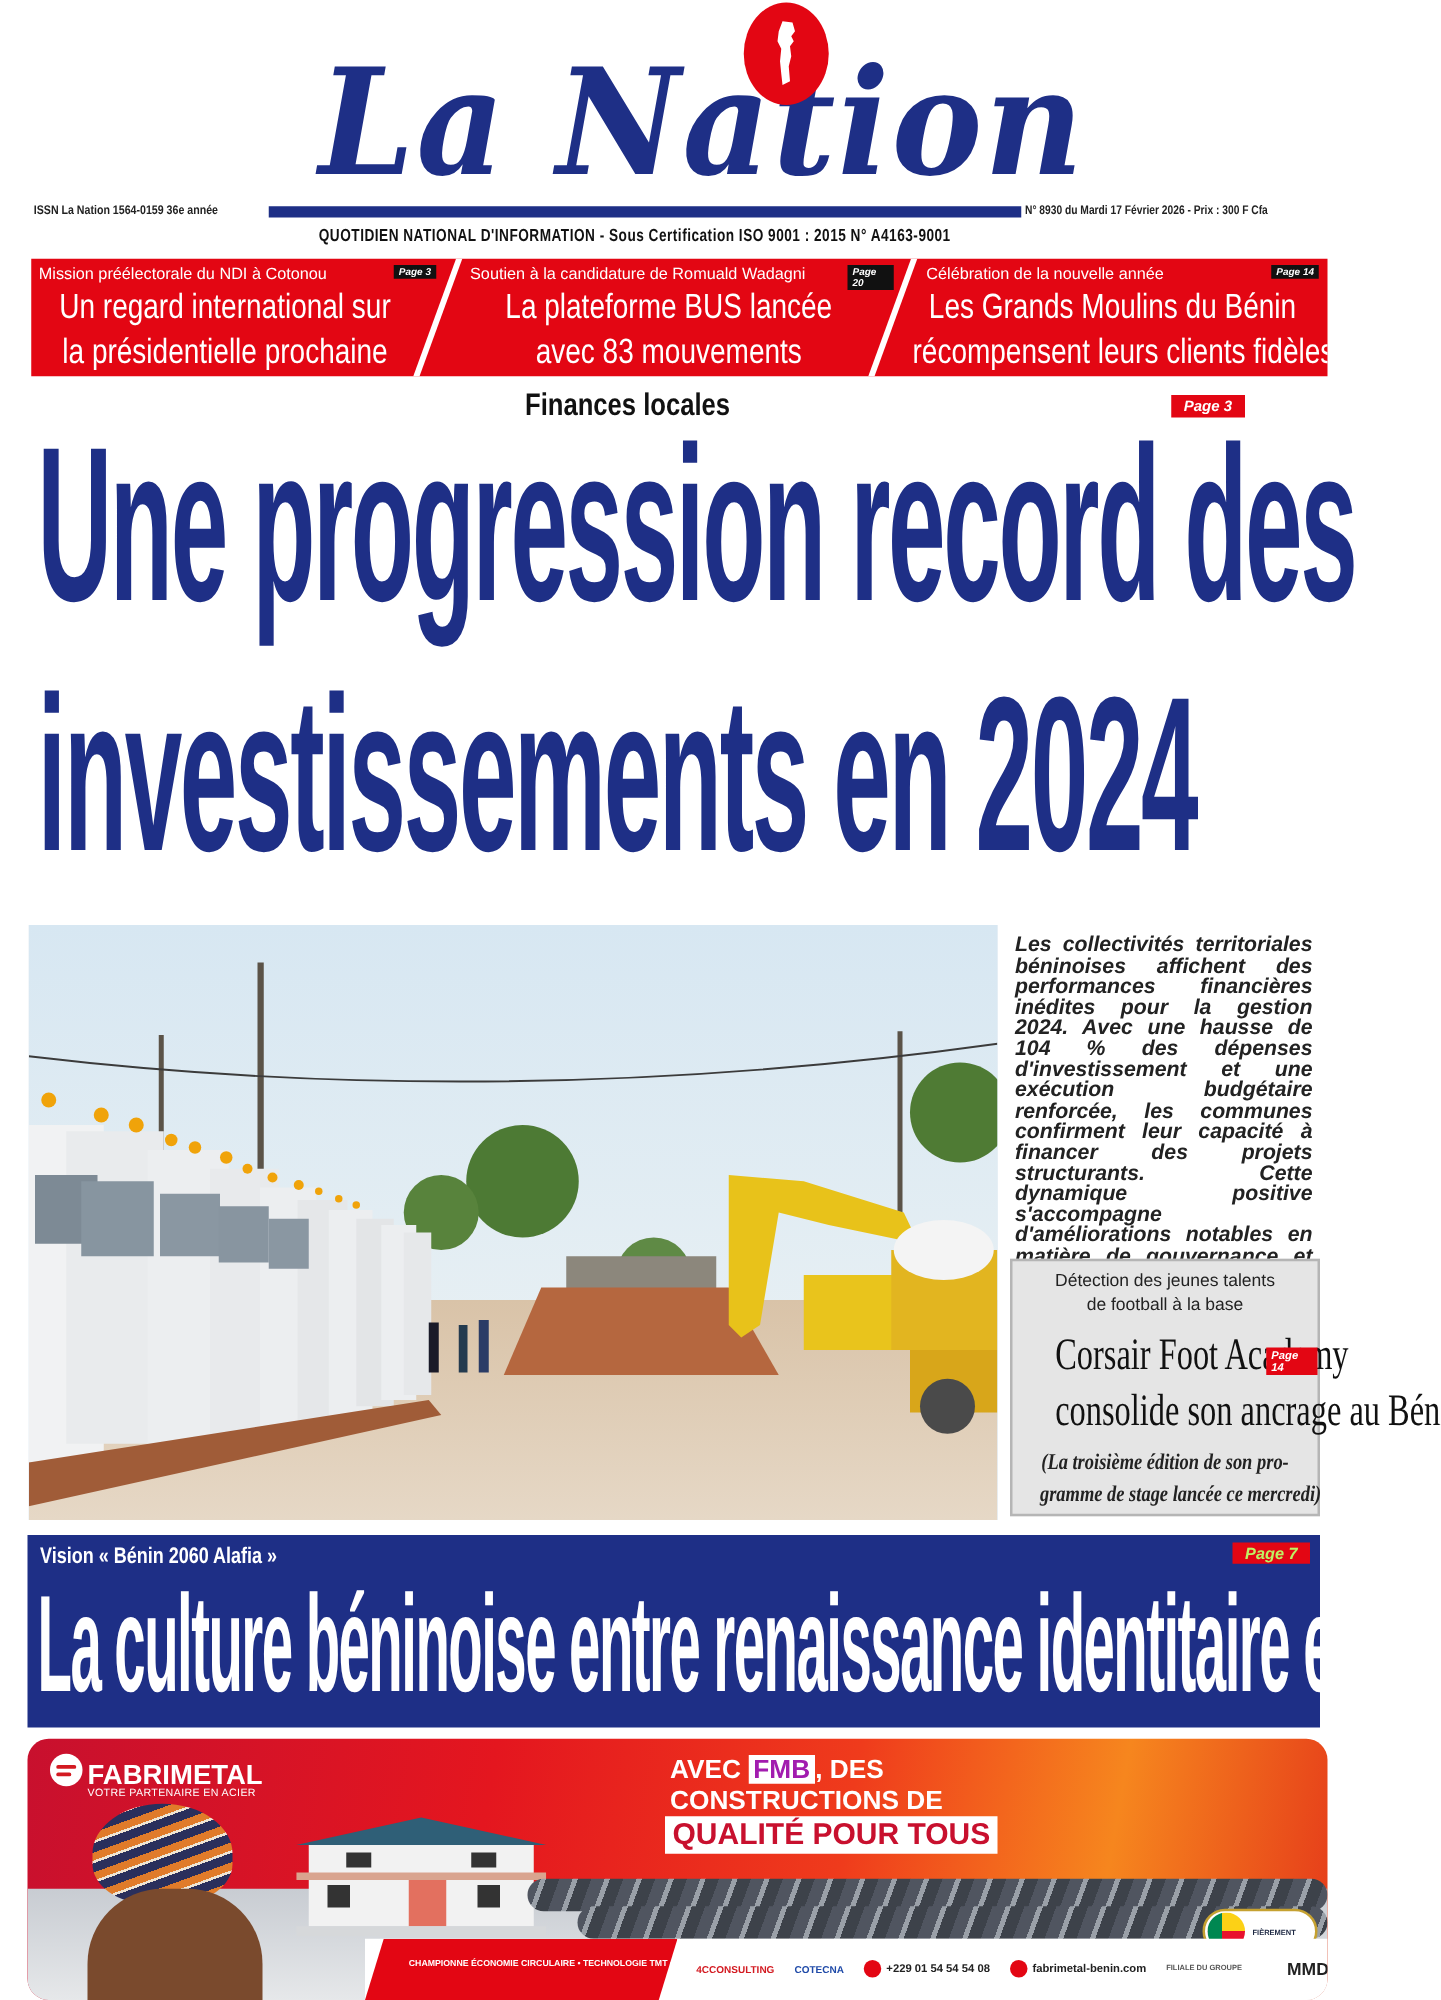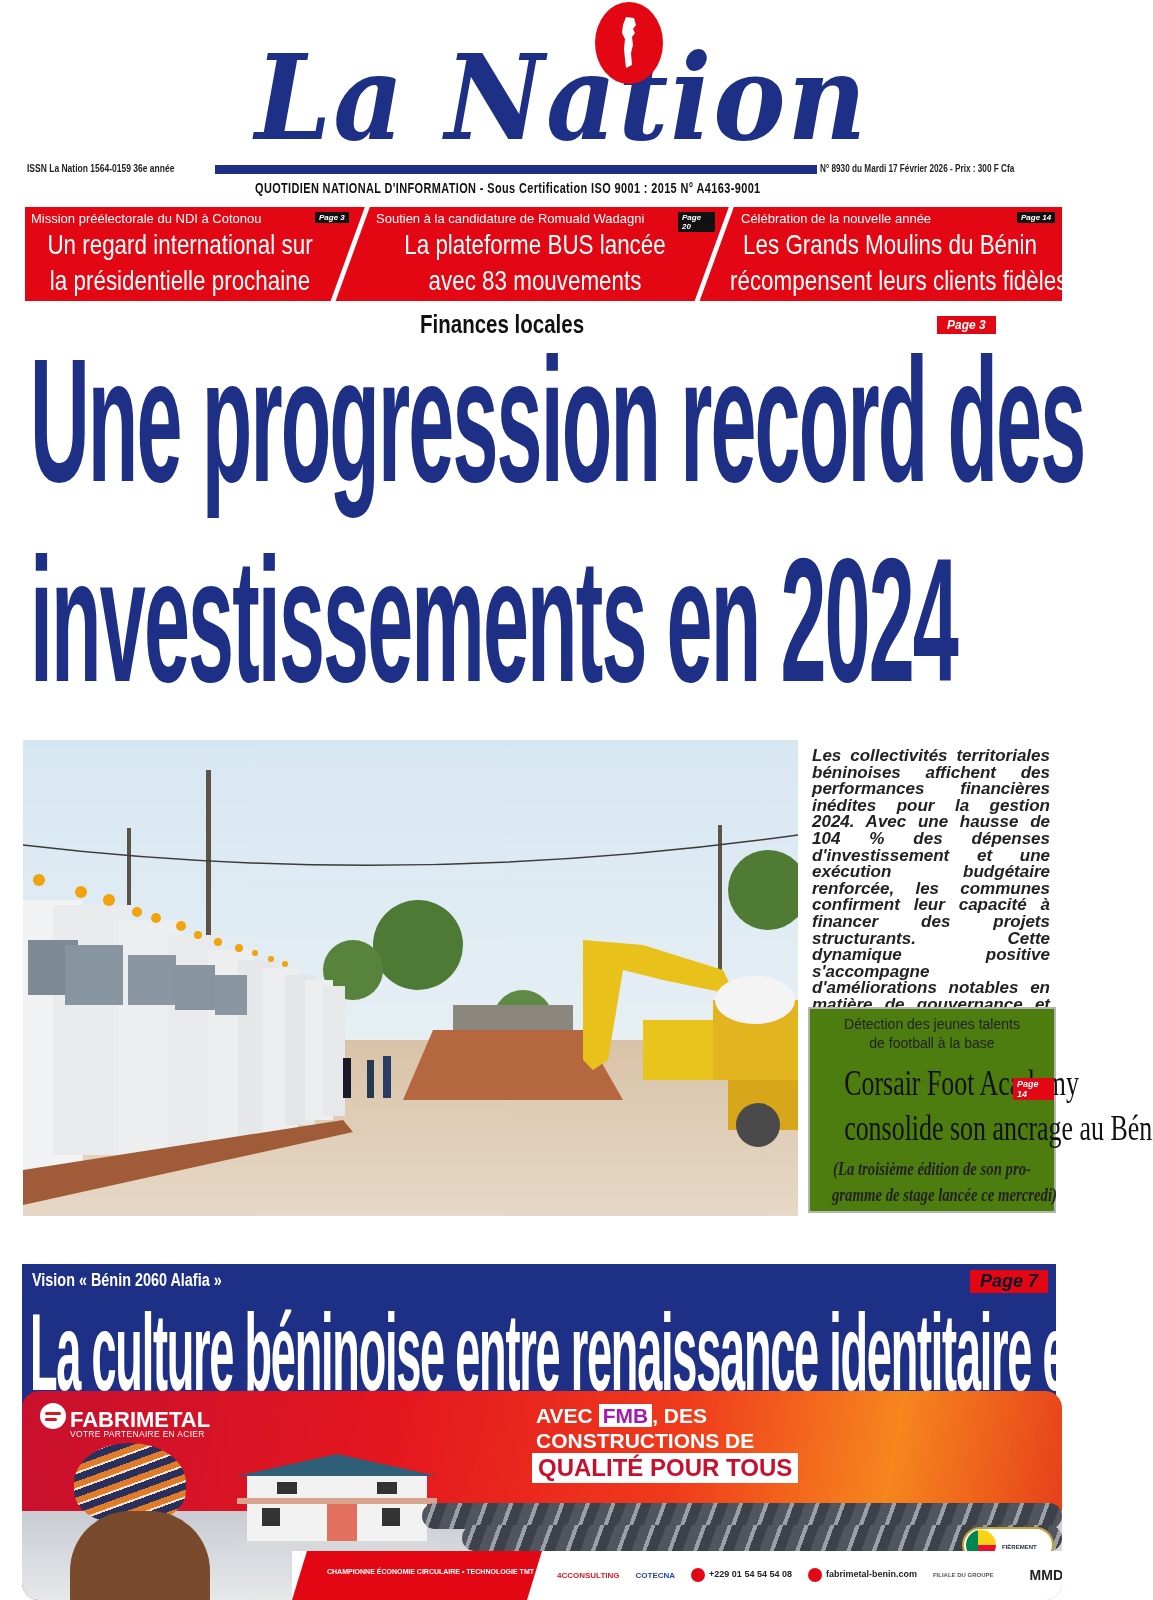--- a/index.html
+++ b/index.html
@@ -56,39 +56,39 @@
   
   .photo { left: 23px; top: 740px; width: 775px; height: 476px; overflow: hidden; background: #cfe0ec; }
 
   
   .lead {
     left: 812px; top: 748px; width: 238px; font-size: 17px; line-height: 16.6px;
     font-weight: bold; font-style: italic; color: #222; text-align: justify;
   }
 
   
-  .sportbox { left: 808px; top: 1007px; width: 248px; height: 206px; border: 2px solid #b5b5b5; background: #4d7c0f; }
+  .sportbox { left: 808px; top: 1007px; width: 248px; height: 206px; border: 2px solid #b5b5b5; background: #e5e5e5; }
   .sport-kicker { position: absolute; left: 0; top: 6px; width: 100%; text-align: center; font-size: 14px; line-height: 19px; color: #222; }
   .sport-title {
     position: absolute; left: 0; top: 52px; width: 100%; text-align: center;
     font-family: "Liberation Serif", serif; font-size: 36px; line-height: 45px; color: #111;
     transform: scaleX(0.72); transform-origin: center top; white-space: nowrap;
   }
   .sport-sub {
     position: absolute; left: 0; top: 147px; width: 100%; text-align: center;
     font-family: "Liberation Serif", serif; font-style: italic; font-weight: bold;
     font-size: 18px; line-height: 26px; color: #222;
     transform: scaleX(0.82); transform-origin: center top; white-space: nowrap;
   }
   .sport-pg { position: absolute; left: 203px; top: 69px; background: #e30613; color: #fff; font-size: 9px; font-weight: bold; font-style: italic; padding: 1px 4px; }
 
   
-  .bluebanner { left: 22px; top: 1264px; width: 1034px; height: 154px; background: #1e2f86; overflow: hidden; }
+  .bluebanner { left: 22px; top: 1228px; width: 1034px; height: 154px; background: #1e2f86; overflow: hidden; }
   .bb-kicker { position: absolute; left: 10px; top: 6px; color: #fff; font-size: 18px; font-weight: bold; transform: scaleX(0.8); transform-origin: left top; white-space: nowrap; }
-  .bb-pg { position: absolute; right: 8px; top: 6px; background: #e30613; color: #0f172a; font-size: 18px; font-weight: bold; font-style: italic; padding: 1px 10px; }
+  .bb-pg { position: absolute; right: 8px; top: 6px; background: #e30613; color: #bef264; font-size: 13px; font-weight: bold; font-style: italic; padding: 1px 10px; }
   .bb-title {
     position: absolute; left: 8px; top: 28px; color: #fff; font-weight: bold;
     font-size: 110px; line-height: 120px; letter-spacing: -3px; white-space: nowrap;
     transform: scaleX(0.41); transform-origin: left top;
   }
 
   
   .ad { left: 22px; top: 1391px; width: 1040px; height: 209px; overflow: hidden;
         background: linear-gradient(100deg, #c8102e 0%, #e4161f 35%, #ef3b1c 62%, #f6861e 82%, #e53a1a 100%); border-radius: 17px; }
   .ad-brand { position: absolute; left: 48px; top: 16px; color: #fff; font-weight: bold; font-size: 22px; }

